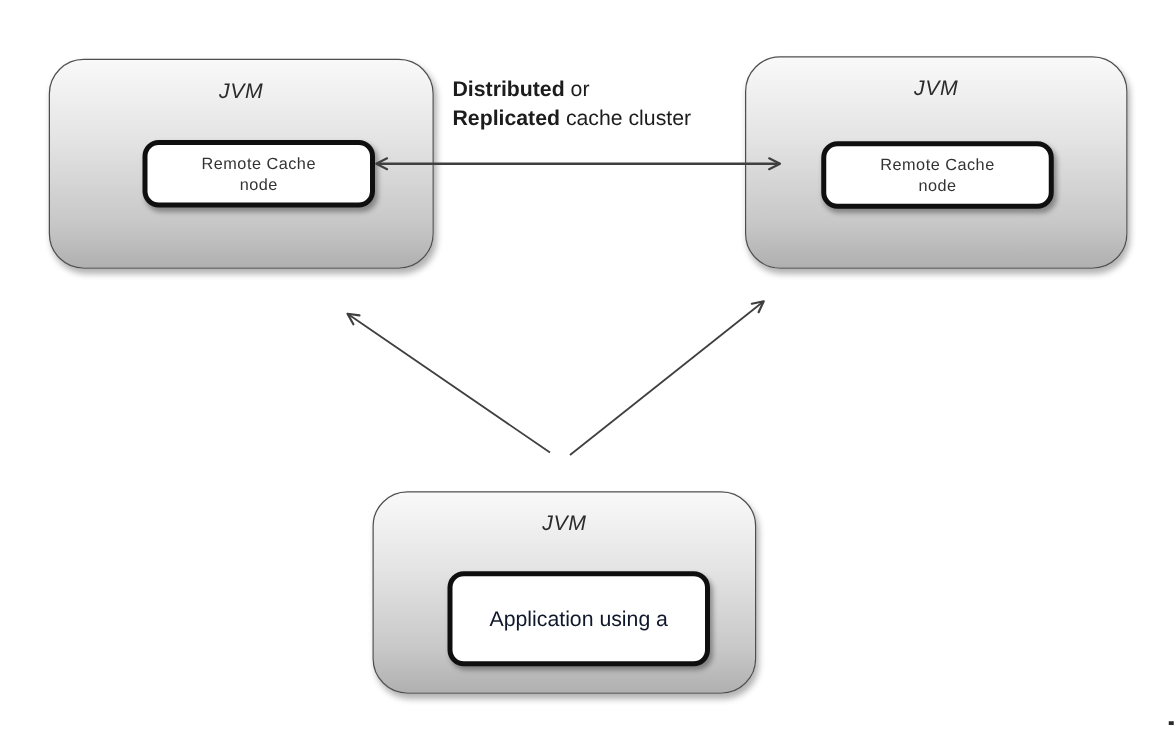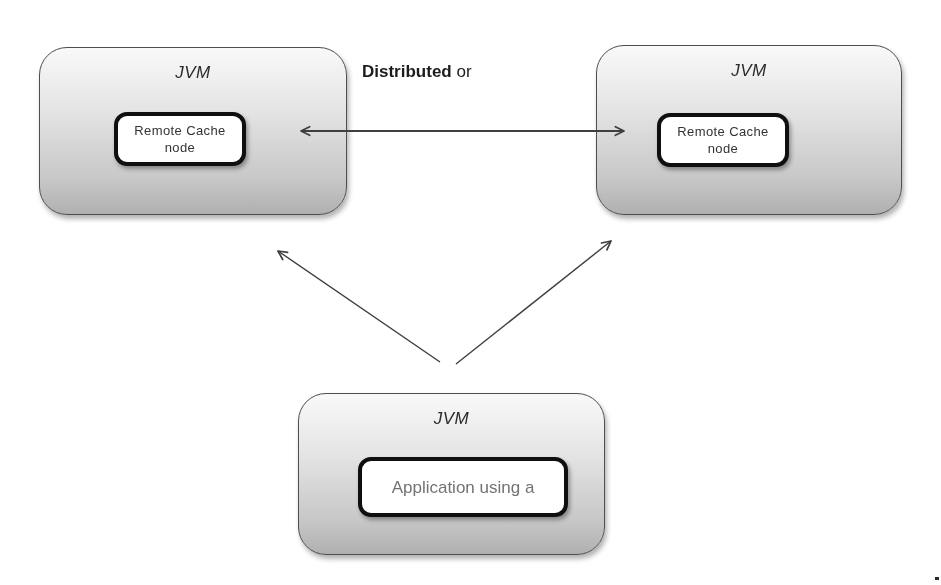--- a/index.html
+++ b/index.html
@@ -37,34 +37,34 @@
     background: #ffffff;
     border: 4px solid #0f0f0f;
     border-radius: 13px;
     box-shadow: 2px 3px 4px rgba(0,0,0,0.35);
     display: flex;
     flex-direction: column;
     justify-content: center;
     text-align: center;
   }
   .inner-cache {
-    width: 132px; height: 54px;
+    width: 186px; height: 54px;
     font-size: 13px;
     line-height: 17px;
     color: #333333;
     letter-spacing: 0.4px;
   }
   .jvm-box-top-left  .inner-cache { left: 74px; top: 64px; }
   .jvm-box-top-right .inner-cache { left: 60px; top: 67px; }
   .inner-app {
     left: 59px; top: 63px;
-    width: 210px; height: 60px;
+    width: 210px; height: 76px;
     font-size: 17px;
     line-height: 23px;
-    color: #737373;
+    color: #0f172a;
   }
   .inner-app .em { font-weight: bold; font-style: italic; }
   .cluster-label {
     position: absolute;
     left: 362px; top: 60px;
     font-size: 17px;
     line-height: 23px;
     color: #1c1c1c;
     white-space: nowrap;
   }
@@ -107,20 +107,23 @@
     <div class="jvm-title">JVM</div>
     <div class="inner-box inner-app">
       <div>Application using a</div>
     </div>
   </div>
 
   <div class="cluster-label">
     <div>
       <b>Distributed</b><span> or</span>
     </div>
+    <div>
+      <b>Replicated</b><span> cache cluster</span>
+    </div>
   </div>
 
   <svg class="arrow-layer" width="941" height="585" viewBox="0 0 941 585" xmlns="http://www.w3.org/2000/svg">
     <defs>
       <marker id="ah" viewBox="0 0 12 12" refX="10" refY="6" markerWidth="13" markerHeight="13" orient="auto-start-reverse" markerUnits="userSpaceOnUse">
         <path d="M2,2 L10,6 L2,10" fill="none" stroke="#3f3f3f" stroke-width="1.6" stroke-linecap="round" stroke-linejoin="round"></path>
       </marker>
     </defs>
     <line x1="301" y1="131" x2="624" y2="131" stroke="#3f3f3f" stroke-width="2" marker-start="url(#ah)" marker-end="url(#ah)"></line>
     <line x1="440" y1="362" x2="278" y2="251" stroke="#3f3f3f" stroke-width="1.4" marker-end="url(#ah)"></line>

